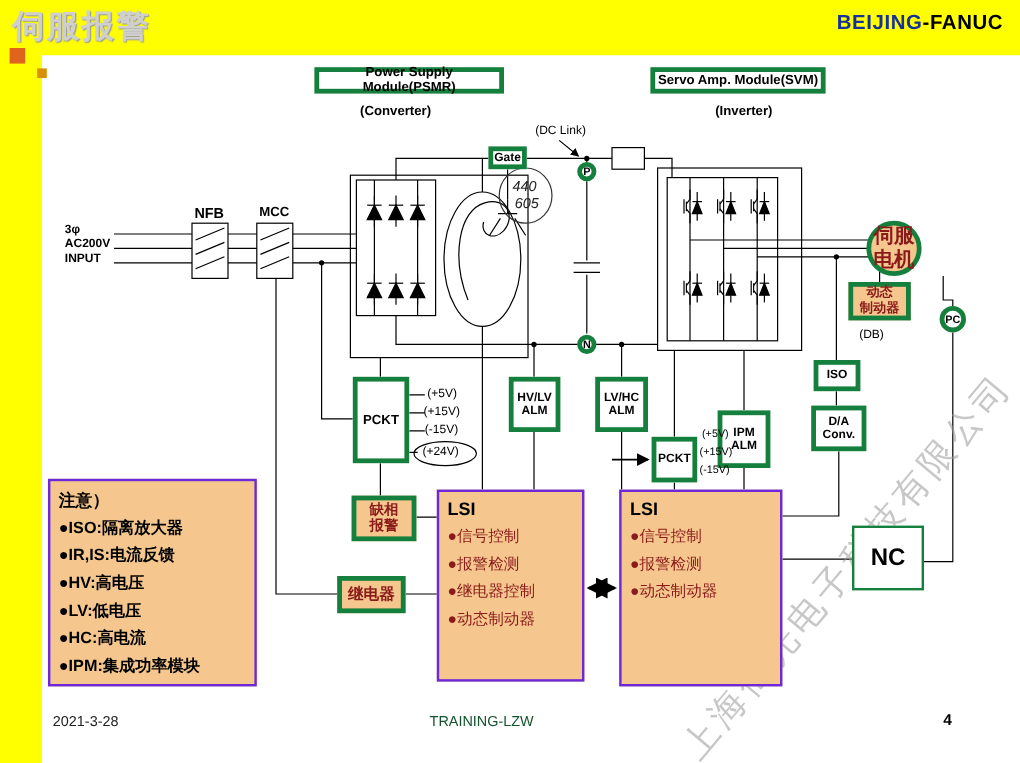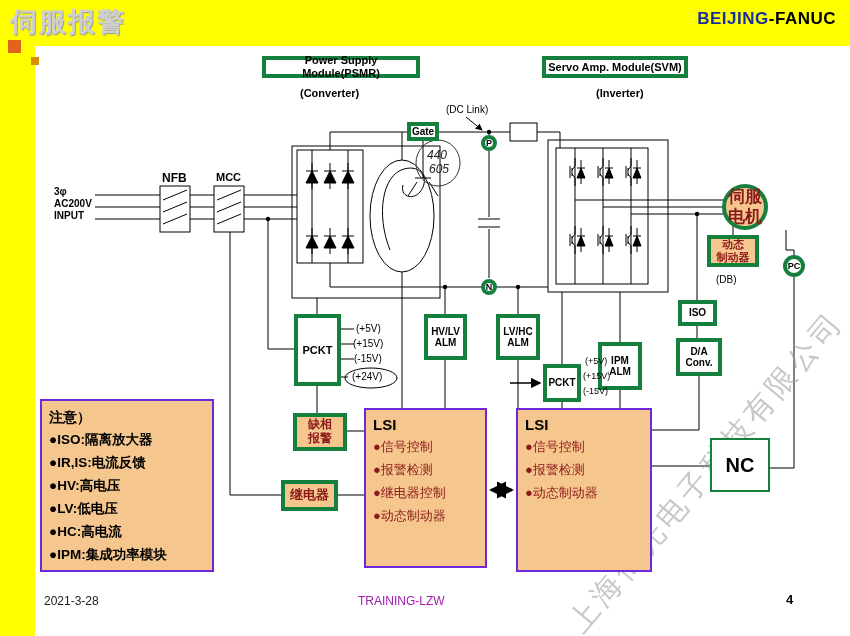--- a/index.html
+++ b/index.html
@@ -260,16 +260,16 @@
     <div class="ni">●IR,IS:电流反馈</div>
     <div class="ni">●HV:高电压</div>
     <div class="ni">●LV:低电压</div>
     <div class="ni">●HC:高电流</div>
     <div class="ni">●IPM:集成功率模块</div>
   </div>
 
   <div id="wm">上海仙光电子科技有限公司</div>
 
   <div class="lbl plain" style="left:44px;top:594px;font-size:12px;color:#222">2021-3-28</div>
-  <div class="lbl plain" style="left:358px;top:594px;font-size:12px;color:#a21caf">TRAINING-LZW</div>
+  <div class="lbl plain" style="left:358px;top:594px;font-size:12px;color:#14532d">TRAINING-LZW</div>
   <div class="lbl" style="left:786px;top:592px;font-size:13px">4</div>
 
 </div>
 
 </body></html>

